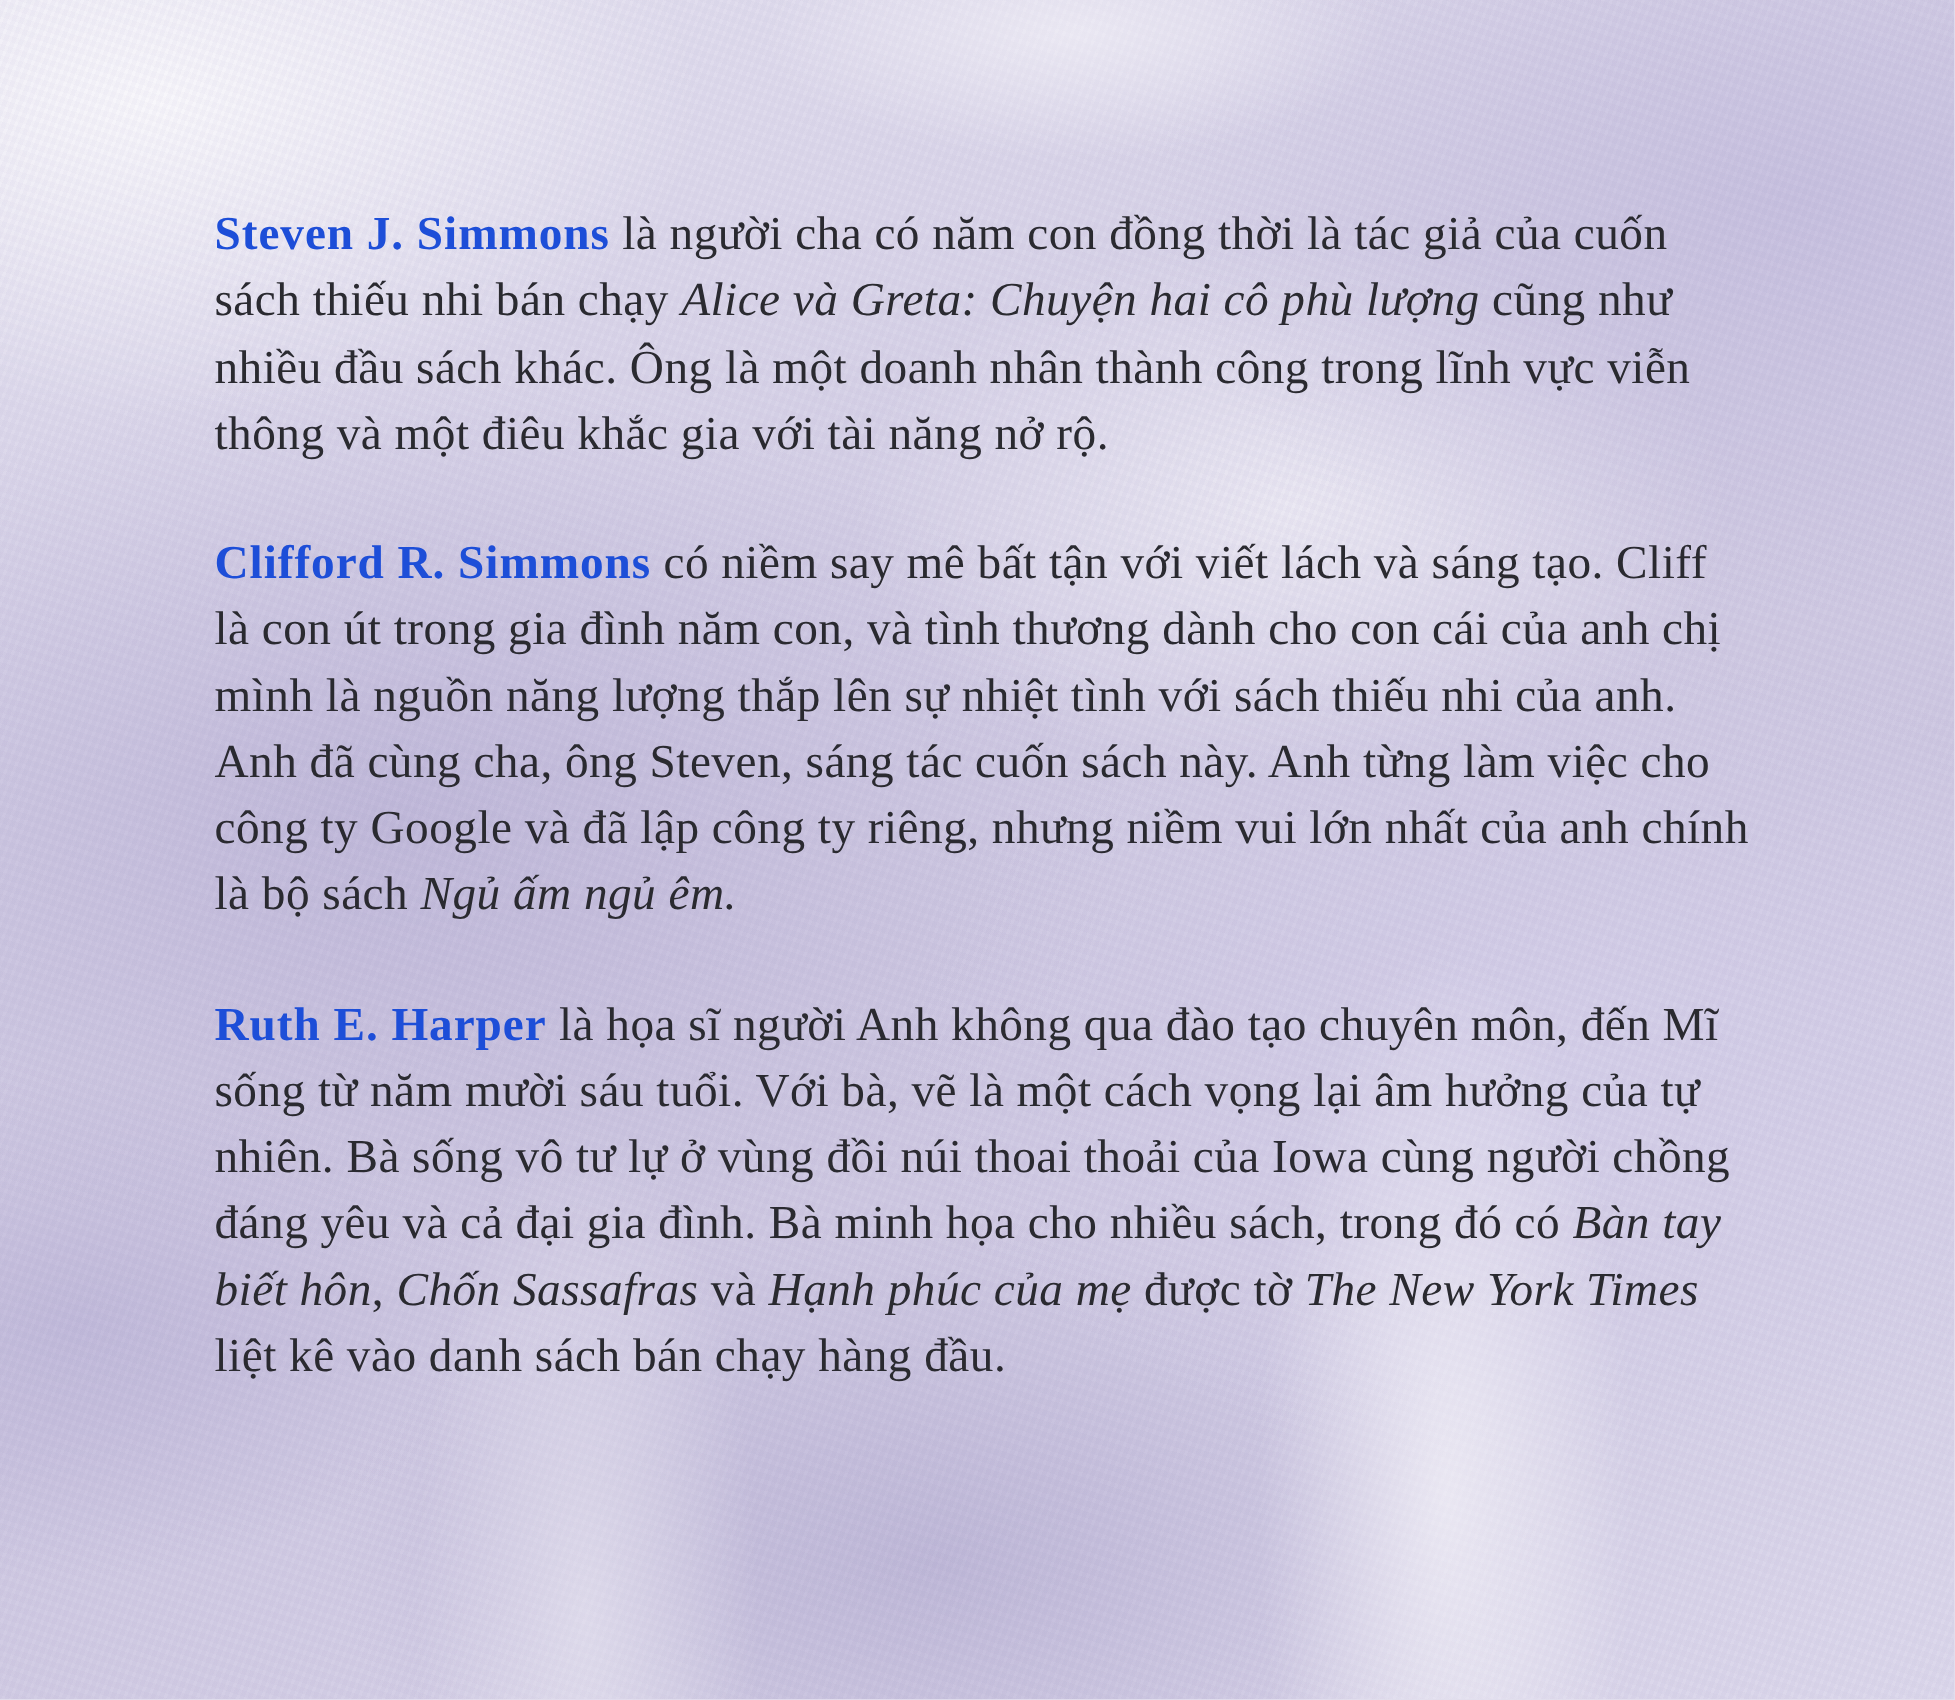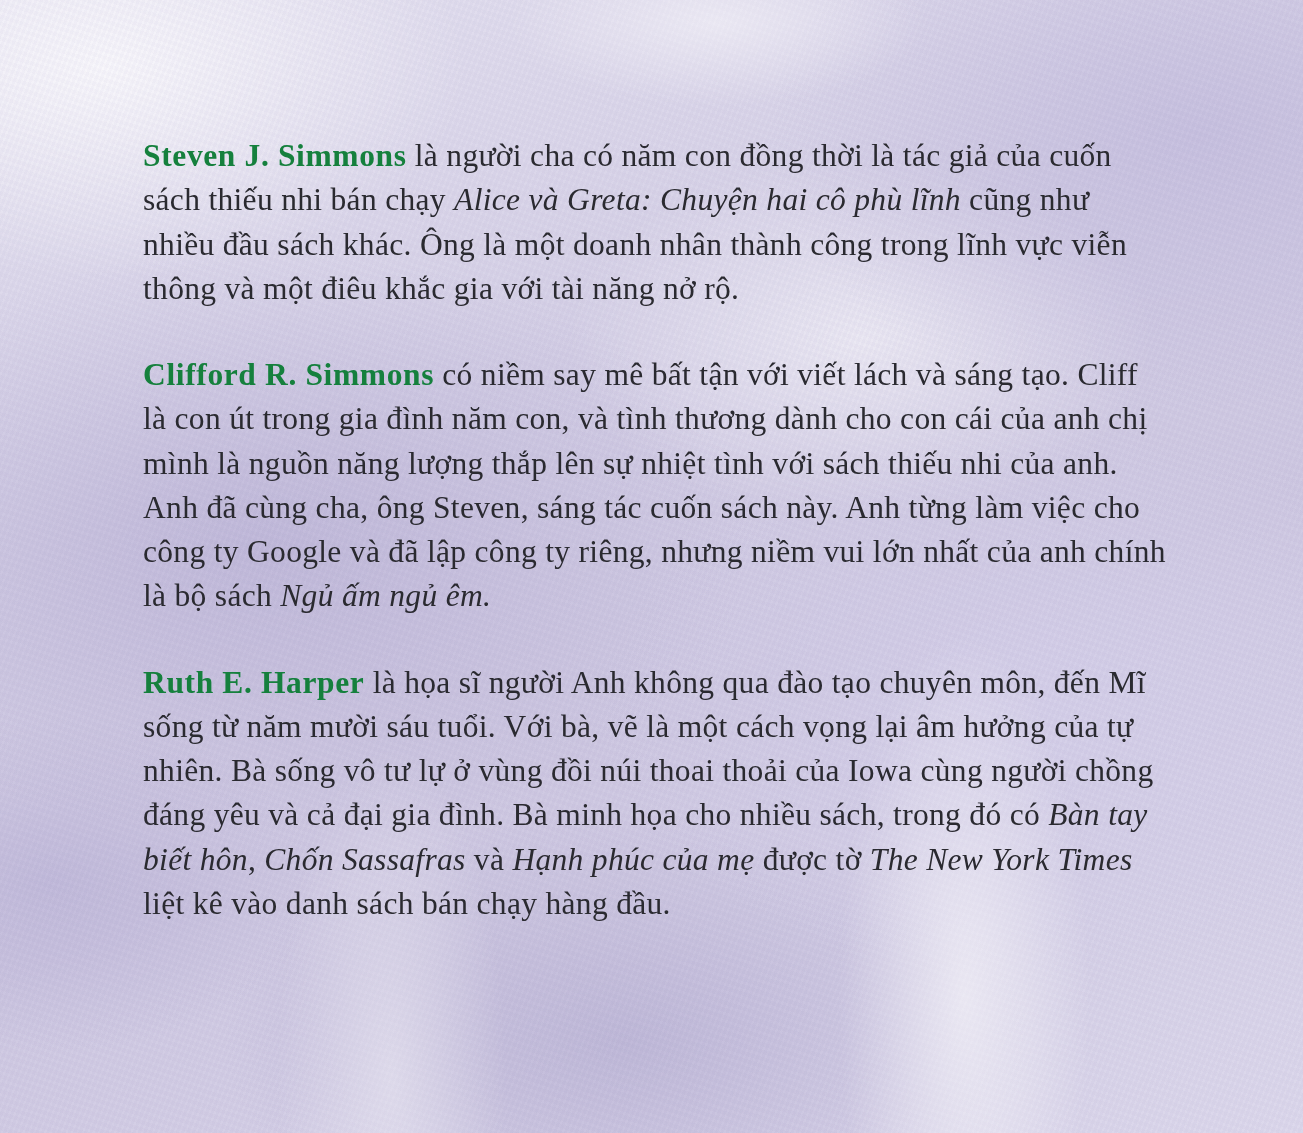--- a/index.html
+++ b/index.html
@@ -65,34 +65,34 @@
     margin: 0 0 42px 0;
     font-size: 31.5px;
     line-height: 1.405;
     color: #2a2a30;
     letter-spacing: 0.01em;
     text-align: left;
   }
   .para:last-child { margin-bottom: 16px; }
 
   .name {
-    color: #15803d;
+    color: #1d4ed8;
     font-weight: 700;
     letter-spacing: 0.02em;
   }
   .it {
     font-style: italic;
   }
 </style>
 </head>
 <body>
 
 <div id="page">
   <div id="bg-wash"></div>
   <div id="bg-grain"></div>
   <div id="bg-streaks"></div>
 
   <div id="content">
-    <p class="para"><span class="name">Steven J. Simmons</span><span> là người cha có năm con đồng thời là tác giả của cuốn sách thiếu nhi bán chạy </span><span class="it">Alice và Greta: Chuyện hai cô phù lĩnh</span><span> cũng như nhiều đầu sách khác. Ông là một doanh nhân thành công trong lĩnh vực viễn thông và một điêu khắc gia với tài năng nở rộ.</span></p>
+    <p class="para"><span class="name">Steven J. Simmons</span><span> là người cha có năm con đồng thời là tác giả của cuốn sách thiếu nhi bán chạy </span><span class="it">Alice và Greta: Chuyện hai cô phù lượng</span><span> cũng như nhiều đầu sách khác. Ông là một doanh nhân thành công trong lĩnh vực viễn thông và một điêu khắc gia với tài năng nở rộ.</span></p>
     <p class="para"><span class="name">Clifford R. Simmons</span><span> có niềm say mê bất tận với viết lách và sáng tạo. Cliff là con út trong gia đình năm con, và tình thương dành cho con cái của anh chị mình là nguồn năng lượng thắp lên sự nhiệt tình với sách thiếu nhi của anh. Anh đã cùng cha, ông Steven, sáng tác cuốn sách này. Anh từng làm việc cho công ty Google và đã lập công ty riêng, nhưng niềm vui lớn nhất của anh chính là bộ sách </span><span class="it">Ngủ ấm ngủ êm.</span></p>
     <p class="para"><span class="name">Ruth E. Harper</span><span> là họa sĩ người Anh không qua đào tạo chuyên môn, đến Mĩ sống từ năm mười sáu tuổi. Với bà, vẽ là một cách vọng lại âm hưởng của tự nhiên. Bà sống vô tư lự ở vùng đồi núi thoai thoải của Iowa cùng người chồng đáng yêu và cả đại gia đình. Bà minh họa cho nhiều sách, trong đó có </span><span class="it">Bàn tay biết hôn</span><span>, </span><span class="it">Chốn Sassafras</span><span> và </span><span class="it">Hạnh phúc của mẹ</span><span> được tờ </span><span class="it">The New York Times</span><span> liệt kê vào danh sách bán chạy hàng đầu.</span></p>
   </div>
 </div>
 
 </body></html>

